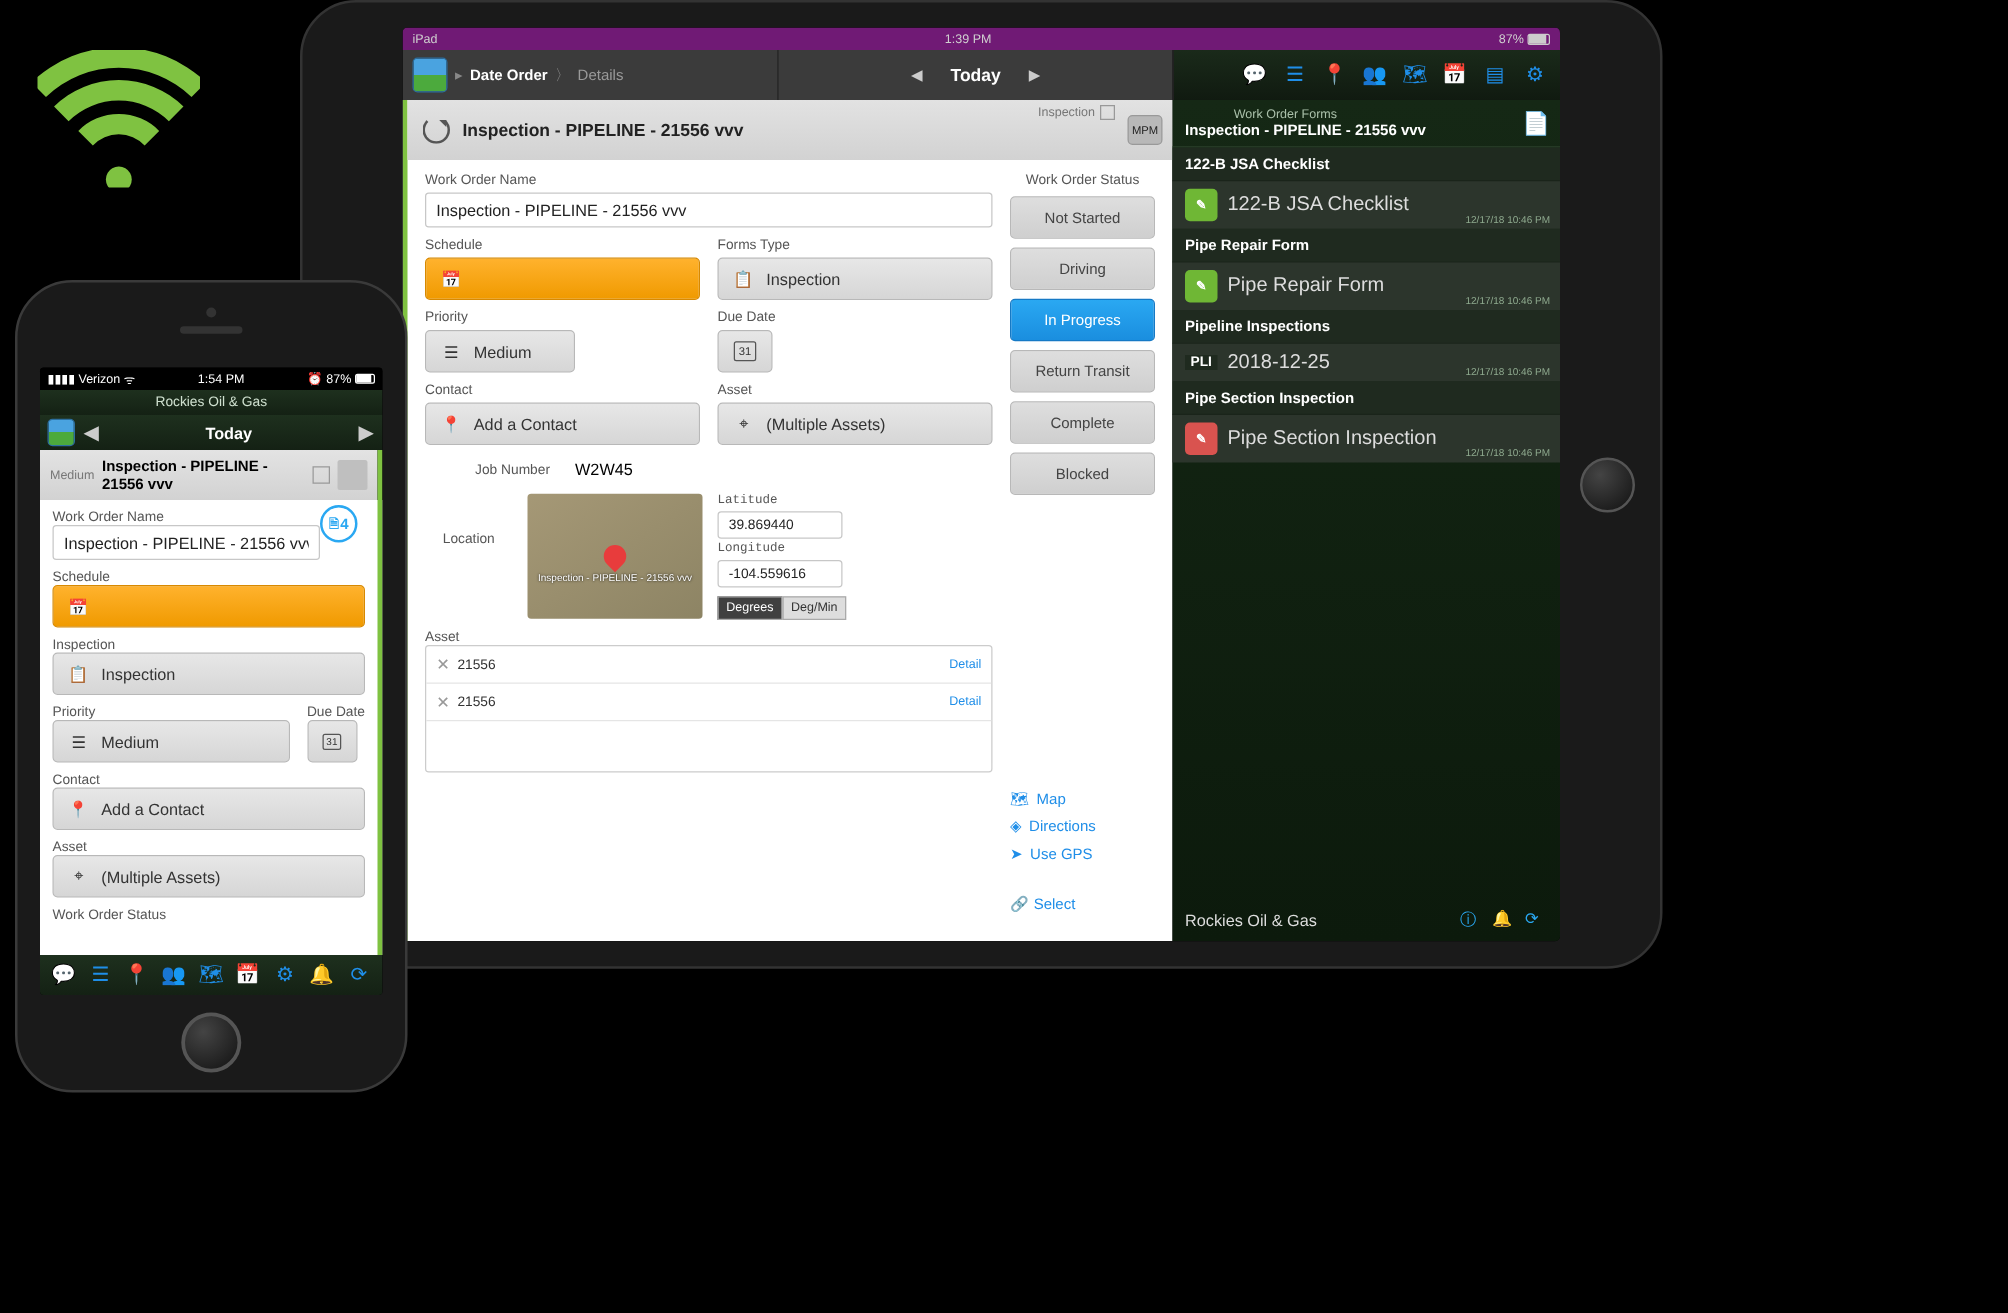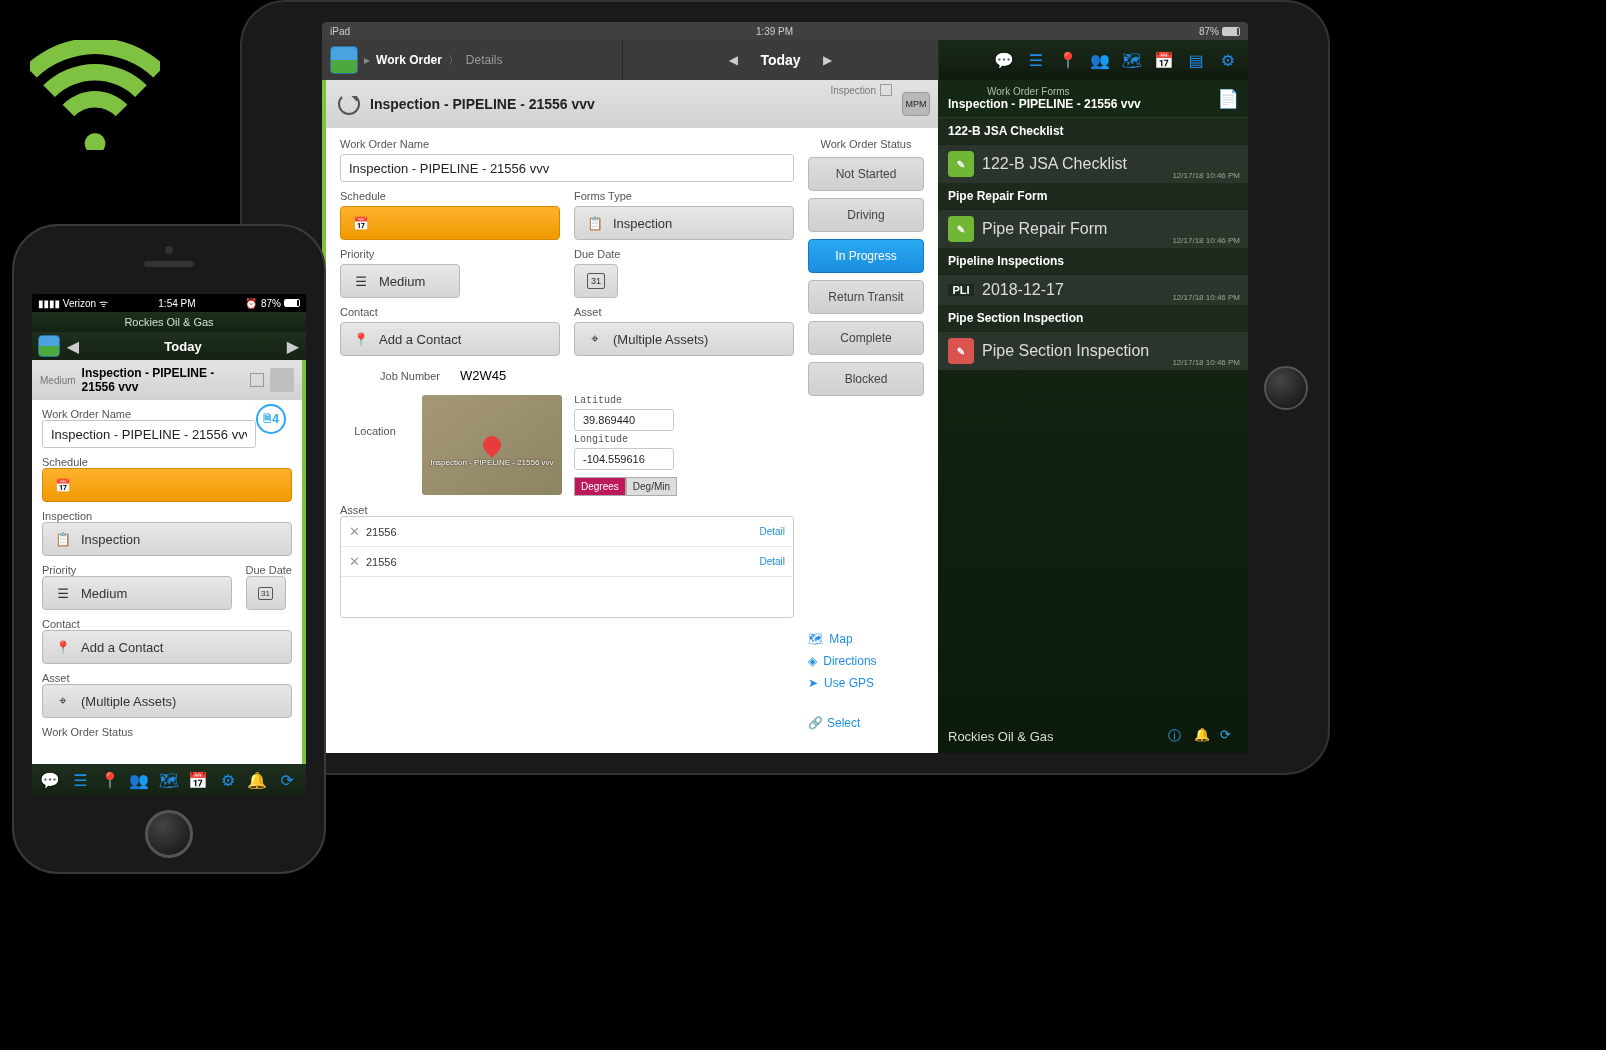--- a/index.html
+++ b/index.html
@@ -12,21 +12,21 @@
 .tablet { position:absolute; left:240px; top:0; width:1090px; height:775px;
   background:#1a1a1a; border-radius:45px; border:2px solid #333;
   box-shadow:0 0 60px rgba(0,0,0,.8); }
 .tablet-home { position:absolute; right:20px; top:50%; transform:translateY(-50%);
   width:44px; height:44px; border-radius:50%; border:2px solid #555;
   background:radial-gradient(circle at 35% 30%, #444, #111); }
 .tablet-screen { position:absolute; left:80px; top:20px; right:80px; bottom:20px;
   background:#000; border-radius:4px; overflow:hidden; display:flex; flex-direction:column; }
 
 
-.statusbar { height:18px; background:#404040; color:#cfcfcf; font-size:10px;
+.statusbar { height:18px; background:#701a75; color:#cfcfcf; font-size:10px;
   display:flex; align-items:center; padding:0 8px; }
 .statusbar .flex { flex:1; }
 
 
 .topnav { height:40px; display:flex; align-items:stretch; font-size:12px; color:#ddd; }
 .topnav .left { flex:0 0 300px; background:#3b3b3b; display:flex; align-items:center; gap:6px; padding:0 8px; }
 .topnav .mid  { flex:1; background:#3b3b3b; display:flex; align-items:center; justify-content:center; gap:20px; border-left:1px solid #2a2a2a; }
 .topnav .right{ flex:0 0 310px; background:linear-gradient(#1a2a1a,#101a10); display:flex; align-items:center; justify-content:flex-end; gap:12px; padding:0 10px; border-left:1px solid #2a2a2a; }
 .logo-sq { width:28px; height:28px; border-radius:4px; background:linear-gradient(#4aa3e0 50%, #4caa3d 50%); border:1px solid #2c6fa0; }
 .crumb-sep { color:#888; }
@@ -62,21 +62,21 @@
 .loc-row { display:flex; align-items:flex-start; gap:12px; }
 .loc-lbl { width:70px; padding-top:30px; font-size:11px; color:#555; text-align:center; }
 .map-thumb { width:140px; height:100px; background:linear-gradient(145deg,#a59876,#8d8464); border-radius:3px; position:relative; display:flex; align-items:center; justify-content:center; }
 .map-pin { width:18px; height:18px; background:#e83c3c; border-radius:50% 50% 50% 0; transform:rotate(-45deg); }
 .map-cap { position:absolute; bottom:28px; width:100%; text-align:center; color:#fff; font-size:8px; text-shadow:0 0 2px #000;}
 .coord-box { display:flex; flex-direction:column; gap:3px; }
 .coord-box .lbl { font-size:10px;font-family:Liberation Mono, monospace; }
 .coord-box input { height:22px; font-size:11px; }
 .seg { display:flex; margin-top:4px; }
 .seg span { font-size:10px; padding:3px 6px; border:1px solid #aaa; background:#ddd; }
-.seg span.on { background:#be185d; color:#fff; }
+.seg span.on { background:#404040; color:#fff; }
 
 .map-links { display:flex; flex-direction:column; gap:8px; font-size:12px; color:#1f8ee8; padding-top:6px; }
 .map-links a { display:flex; align-items:center; gap:6px; cursor:pointer; }
 
 .asset-tbl { border:1px solid #ccc; border-radius:3px; background:#fff; }
 .asset-row { display:flex; align-items:center; height:30px; padding:0 8px; border-bottom:1px solid #e5e5e5; font-size:11px; }
 .asset-row .x { color:#999; margin-right:6px; cursor:pointer; font-size:13px; }
 .asset-row .det { margin-left:auto; color:#1f8ee8; cursor:pointer; font-size:10px; }
 .asset-blank { height:40px; }
 .select-lnk { color:#1f8ee8; font-size:12px; display:flex; align-items:center; gap:4px; cursor:pointer; }
@@ -148,21 +148,21 @@
     <span>87%</span>
     <span style="display:inline-block;width:18px;height:9px;border:1px solid #ccc;border-radius:2px;margin-left:3px;position:relative;">
       <span style="display:block;background:#ccc;height:100%;width:87%"></span>
     </span>
   </div>
 
   <div class="topnav">
     <div class="left">
       <div class="logo-sq"></div>
       <span style="color:#888">▸</span>
-      <span style="color:#fff;font-weight:600">Work Order</span>
+      <span style="color:#fff;font-weight:600">Date Order</span>
       <span class="crumb-sep">〉</span>
       <span style="color:#9a9a9a">Details</span>
     </div>
     <div class="mid">
       <span class="arrow-btn">◀</span>
       <span style="color:#fff;font-weight:600;font-size:14px">Today</span>
       <span class="arrow-btn">▶</span>
     </div>
     <div class="right">
       <span class="nav-icon">💬</span>
@@ -328,21 +328,21 @@
      </div>
      <div class="grp-hdr">Pipe Repair Form</div>
      <div class="form-item">
        <div class="form-thumb green">✎</div>
        <span>Pipe Repair Form</span>
        <span class="ts">12/17/18 10:46 PM</span>
      </div>
      <div class="grp-hdr">Pipeline Inspections</div>
      <div class="form-item">
        <div class="form-pli">PLI</div>
-       <span>2018-12-17</span>
+       <span>2018-12-25</span>
        <span class="ts">12/17/18 10:46 PM</span>
      </div>
      <div class="grp-hdr">Pipe Section Inspection</div>
      <div class="form-item">
        <div class="form-thumb red">✎</div>
        <span>Pipe Section Inspection</span>
        <span class="ts">12/17/18 10:46 PM</span>
      </div>
 
      <div class="forms-footer">

